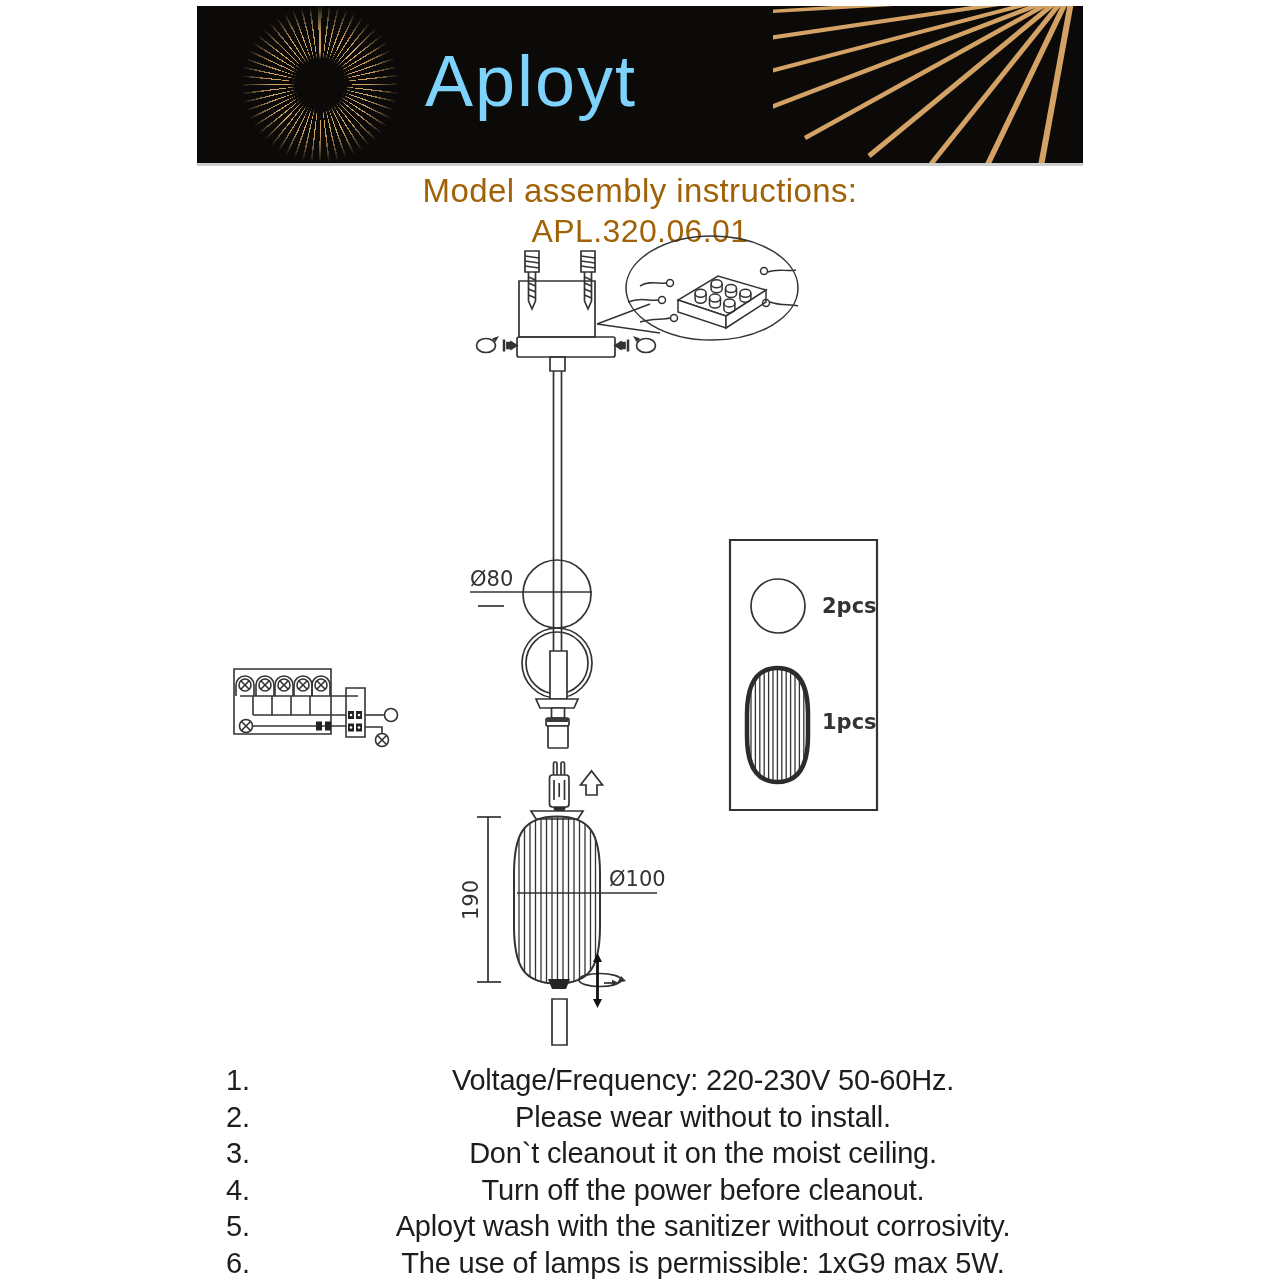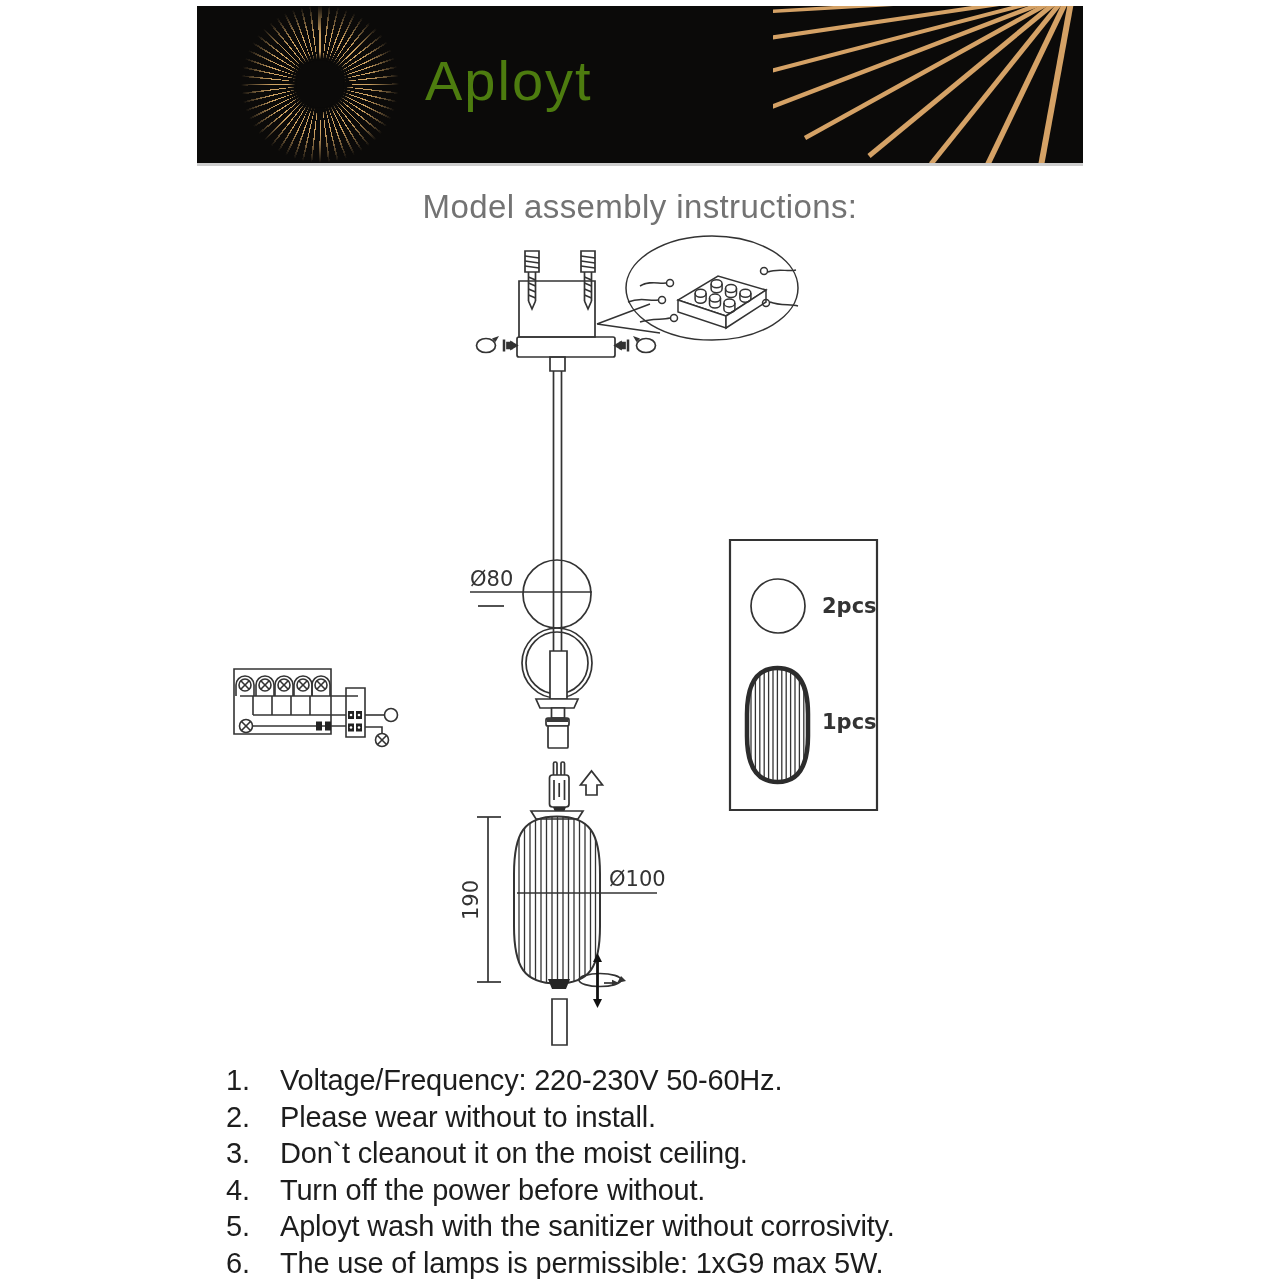--- a/index.html
+++ b/index.html
@@ -15,39 +15,39 @@
   #starburst{
     position:absolute;left:38px;top:-7px;width:170px;height:170px;border-radius:50%;
     background:repeating-conic-gradient(rgba(216,170,104,0.95) 0deg 1.3deg, transparent 1.3deg 6.4deg);
     -webkit-mask:radial-gradient(circle closest-side, transparent 0 29%, #000 38% 58%, rgba(0,0,0,.55) 74%, transparent 93%);
             mask:radial-gradient(circle closest-side, transparent 0 29%, #000 38% 58%, rgba(0,0,0,.55) 74%, transparent 93%);
   }
   #starcore{
     position:absolute;left:99px;top:54px;width:48px;height:48px;border-radius:50%;background:#0b0a09;
   }
   #brand{
-    position:absolute;left:228px;top:47px;font-size:56px;line-height:56px;
-    color:#4d7c0f;letter-spacing:2px;font-weight:400;
+    position:absolute;left:228px;top:47px;font-size:72px;line-height:56px;
+    color:#7dd3fc;letter-spacing:2px;font-weight:400;
   }
   #fan{position:absolute;right:0;top:0;}
   
-  #title{position:absolute;left:0;top:188px;width:100%;text-align:center;color:#737373;}
+  #title{position:absolute;left:0;top:172px;width:100%;text-align:center;color:#a16207;}
   #title .t1{font-size:33px;letter-spacing:.4px;}
   #title .t2{font-size:32px;margin-top:3px;letter-spacing:.4px;}
   
   #draw{position:absolute;left:0;top:0;}
   #draw *{vector-effect:non-scaling-stroke;}
   #draw text{font-family:"DejaVu Sans",sans-serif;fill:#333;}
   .dimtext{font-size:21px;}
   .pcstext{font-size:21px;font-weight:bold;fill:#3c3c3c;}
   
   #instructions{position:absolute;left:226px;top:1062px;width:900px;color:#1d1d1d;}
   .instr-row{display:flex;line-height:36.5px;font-size:29px;letter-spacing:-0.2px;}
   .instr-num{width:54px;flex:0 0 54px;}
-  .instr-text{flex:1;}
+  .instr-text{flex:1;text-align:center;}
 </style>
 </head>
 <body>
 
 <div id="page">
 
   <div id="banner">
     <div id="starburst"></div>
     <div id="starcore"></div>
     <div id="brand">Aployt</div>
@@ -61,20 +61,21 @@
         <line x1="293" y1="-12" x2="-20" y2="108" stroke-width="4.5"></line>
         <line x1="293" y1="-12" x2="-52" y2="78" stroke-width="4"></line>
         <line x1="294" y1="-12" x2="-72" y2="42" stroke-width="4"></line>
         <line x1="295" y1="-12" x2="-80" y2="10" stroke-width="3.5"></line>
       </g>
     </svg>
   </div>
 
   <div id="title">
     <div class="t1">Model assembly instructions:</div>
+    <div class="t2">APL.320.06.01</div>
   </div>
 
   <svg id="draw" width="1280" height="1280" viewBox="0 0 1280 1280">
     <defs>
       <clipPath id="shadeClip">
         <path d="M514,874 C514,833 524,816.5 557,816.5 C590,816.5 600,833 600,874 L600,926 C600,967 590,983.5 557,983.5 C524,983.5 514,967 514,926 Z"></path>
       </clipPath>
       <clipPath id="partShadeClip">
         <path d="M747,714 C747,684 757,668 777.5,668 C798,668 808,684 808,714 L808,736 C808,766 798,782 777.5,782 C757,782 747,766 747,736 Z"></path>
       </clipPath>
@@ -347,21 +348,21 @@
     <div class="instr-row">
       <span class="instr-num">2.</span>
       <span class="instr-text">Please wear without to install.</span>
     </div>
     <div class="instr-row">
       <span class="instr-num">3.</span>
       <span class="instr-text">Don`t cleanout it on the moist ceiling.</span>
     </div>
     <div class="instr-row">
       <span class="instr-num">4.</span>
-      <span class="instr-text">Turn off the power before without.</span>
+      <span class="instr-text">Turn off the power before cleanout.</span>
     </div>
     <div class="instr-row">
       <span class="instr-num">5.</span>
       <span class="instr-text">Aployt wash with the sanitizer without corrosivity.</span>
     </div>
     <div class="instr-row">
       <span class="instr-num">6.</span>
       <span class="instr-text">The use of lamps is permissible: 1xG9 max 5W.</span>
     </div>
   </div>

